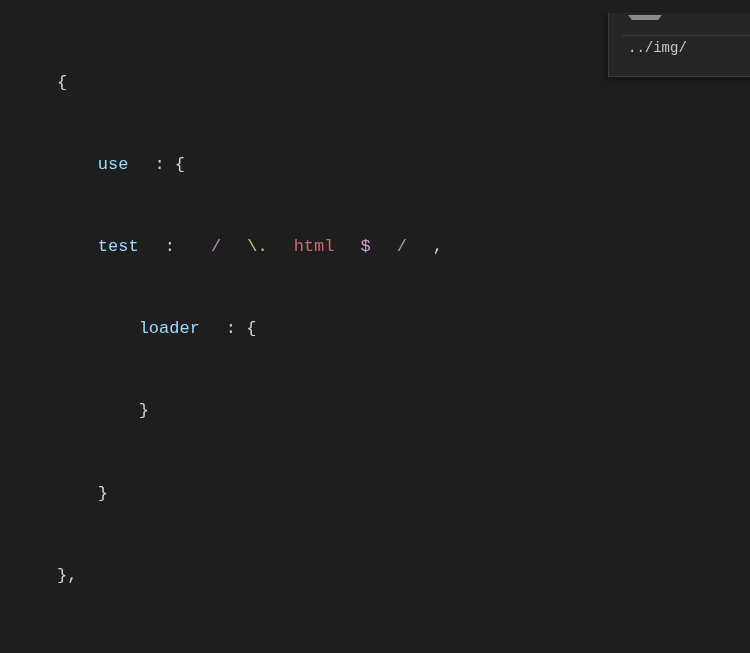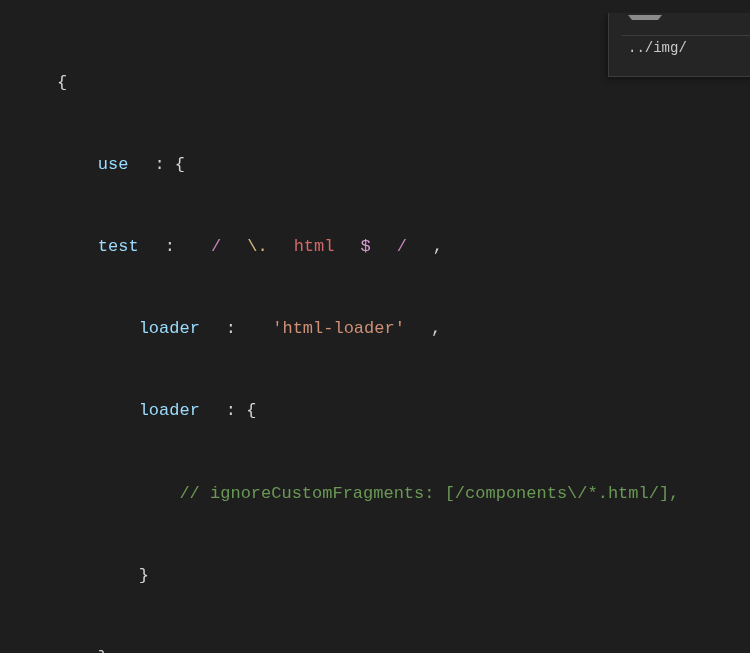--- a/index.html
+++ b/index.html
@@ -66,23 +66,21 @@
   <div class="panel-row top">
       <span class="tri"></span>
     </div>
   <div class="panel-row">../img/</div>
 </div>
 
 <div class="editor">
 <div class="line"><span class="curly">{</span></div>
 <div class="line">    <span class="prop">use</span><span class="p">: {</span></div>
 <div class="line">    <span class="prop">test</span><span class="p">: </span><span class="re-delim">/</span><span class="esc">\.</span><span class="re-body">html</span><span class="re-anchor">$</span><span class="re-delim">/</span><span class="p">,</span></div>
-<div class="line">        <span class="prop">loader</span><span class="p">: </span><span class="str">'html-loader'</span><span class="p">,</span></div>
 <div class="line">        <span class="prop">loader</span><span class="p">: {</span></div>
-<div class="line">            <span class="cmt">// ignoreCustomFragments: [/components\/*.html/],</span></div>
 <div class="line">        <span class="curly">}</span></div>
 <div class="line">    <span class="curly">}</span></div>
 <div class="line"><span class="curly">},</span></div>
 
 
 
 
 
 
 

